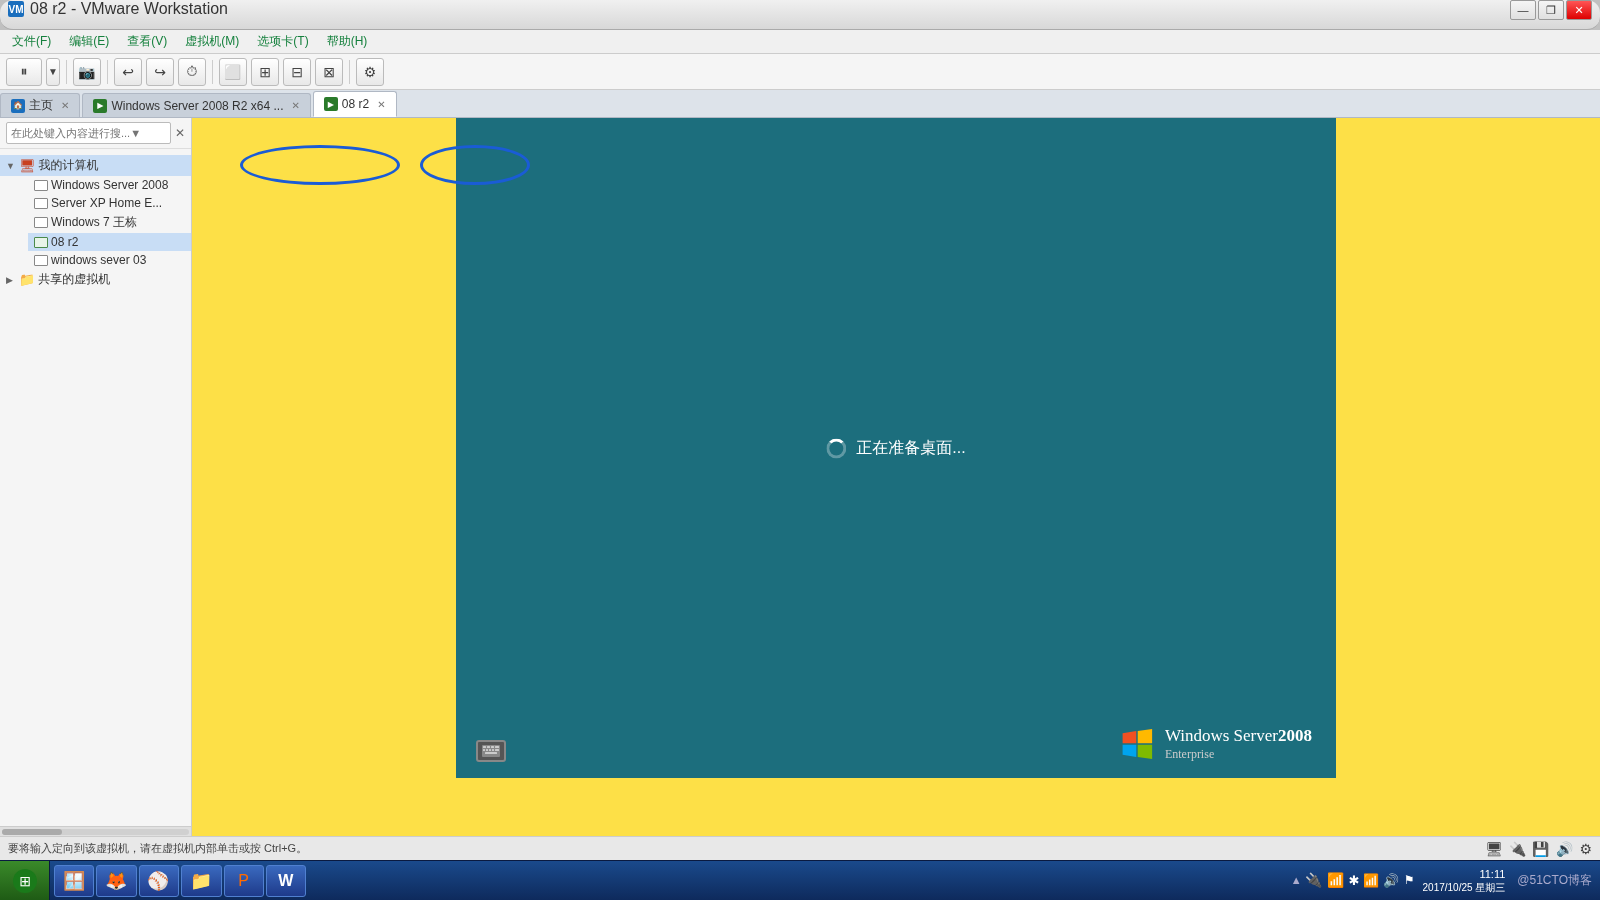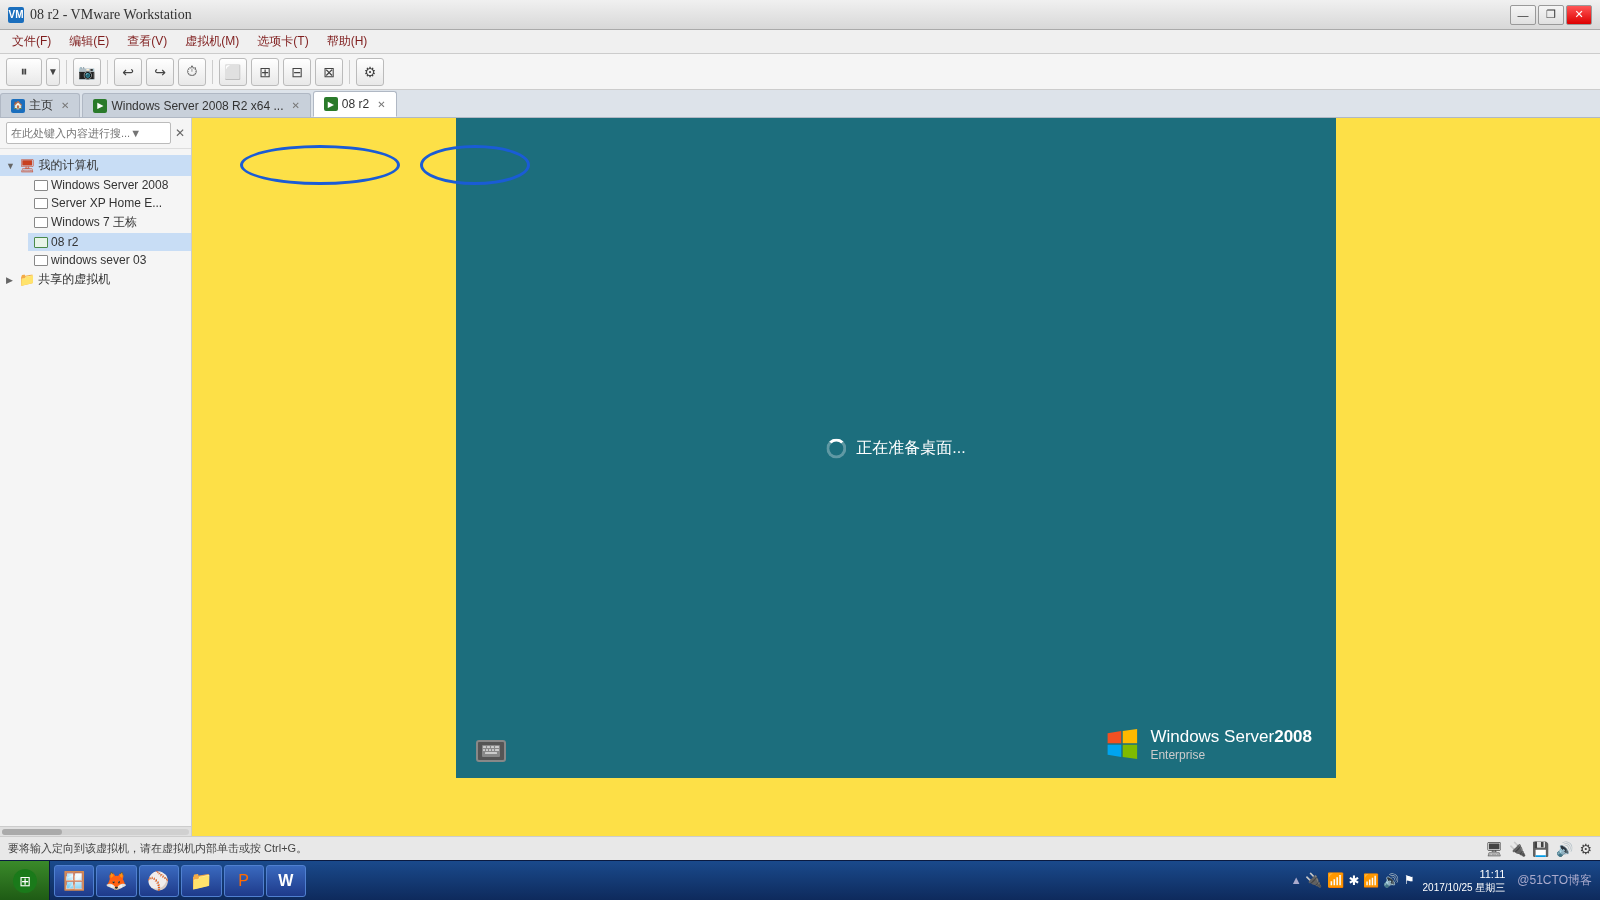--- a/index.html
+++ b/index.html
@@ -13,44 +13,44 @@
       position: relative;
     }
 
     
     #title-bar {
       width: 100%;
       height: 30px;
       background: linear-gradient(to bottom, #f0f0f0, #d8d8d8);
       border-bottom: 1px solid #aaa;
       display: flex;
-      align-items: center;
+      align-items: flex-start;
       justify-content: space-between;
       padding: 0 8px;
       position: relative;
       z-index: 100;
+      border-radius: 13px;
     }
     #title-bar-left {
       display: flex;
       align-items: center;
       gap: 6px;
     }
     #title-icon {
       width: 16px;
       height: 16px;
       background: #1a6ebd;
       border-radius: 2px;
       display: flex; align-items: center; justify-content: center;
       color: white; font-size: 10px; font-weight: bold;
     }
     #title-text {
-      font-size: 14px;
+      font-size: 16px;
       color: #333;
       font-weight: normal;
-      font-family: Liberation Serif, serif;
     }
     #window-controls {
       display: flex;
       gap: 2px;
     }
     .win-btn {
       width: 26px;
       height: 20px;
       border: 1px solid #999;
       border-radius: 2px;
@@ -69,21 +69,21 @@
       background: #f0f0f0;
       border-bottom: 1px solid #ccc;
       display: flex;
       align-items: center;
       padding: 0 4px;
       gap: 2px;
     }
     .menu-item {
       padding: 2px 8px;
       font-size: 12px;
-      color: #7f1d1d;
+      color: #15803d;
       cursor: pointer;
       border-radius: 2px;
     }
 
     
     #toolbar {
       width: 100%;
       height: 36px;
       background: #f5f5f5;
       border-bottom: 1px solid #ccc;
@@ -286,20 +286,21 @@
       display: flex;
       align-items: center;
       gap: 10px;
     }
     #windows-logo {
       width: 36px;
       height: 36px;
     }
     #branding-text {
       color: white;
+      font-family: Liberation Serif, serif;
     }
     #branding-title {
       font-size: 18px;
       font-weight: 300;
       color: white;
       line-height: 1.2;
     }
     #branding-edition {
       font-size: 12px;
       color: #ccc;

